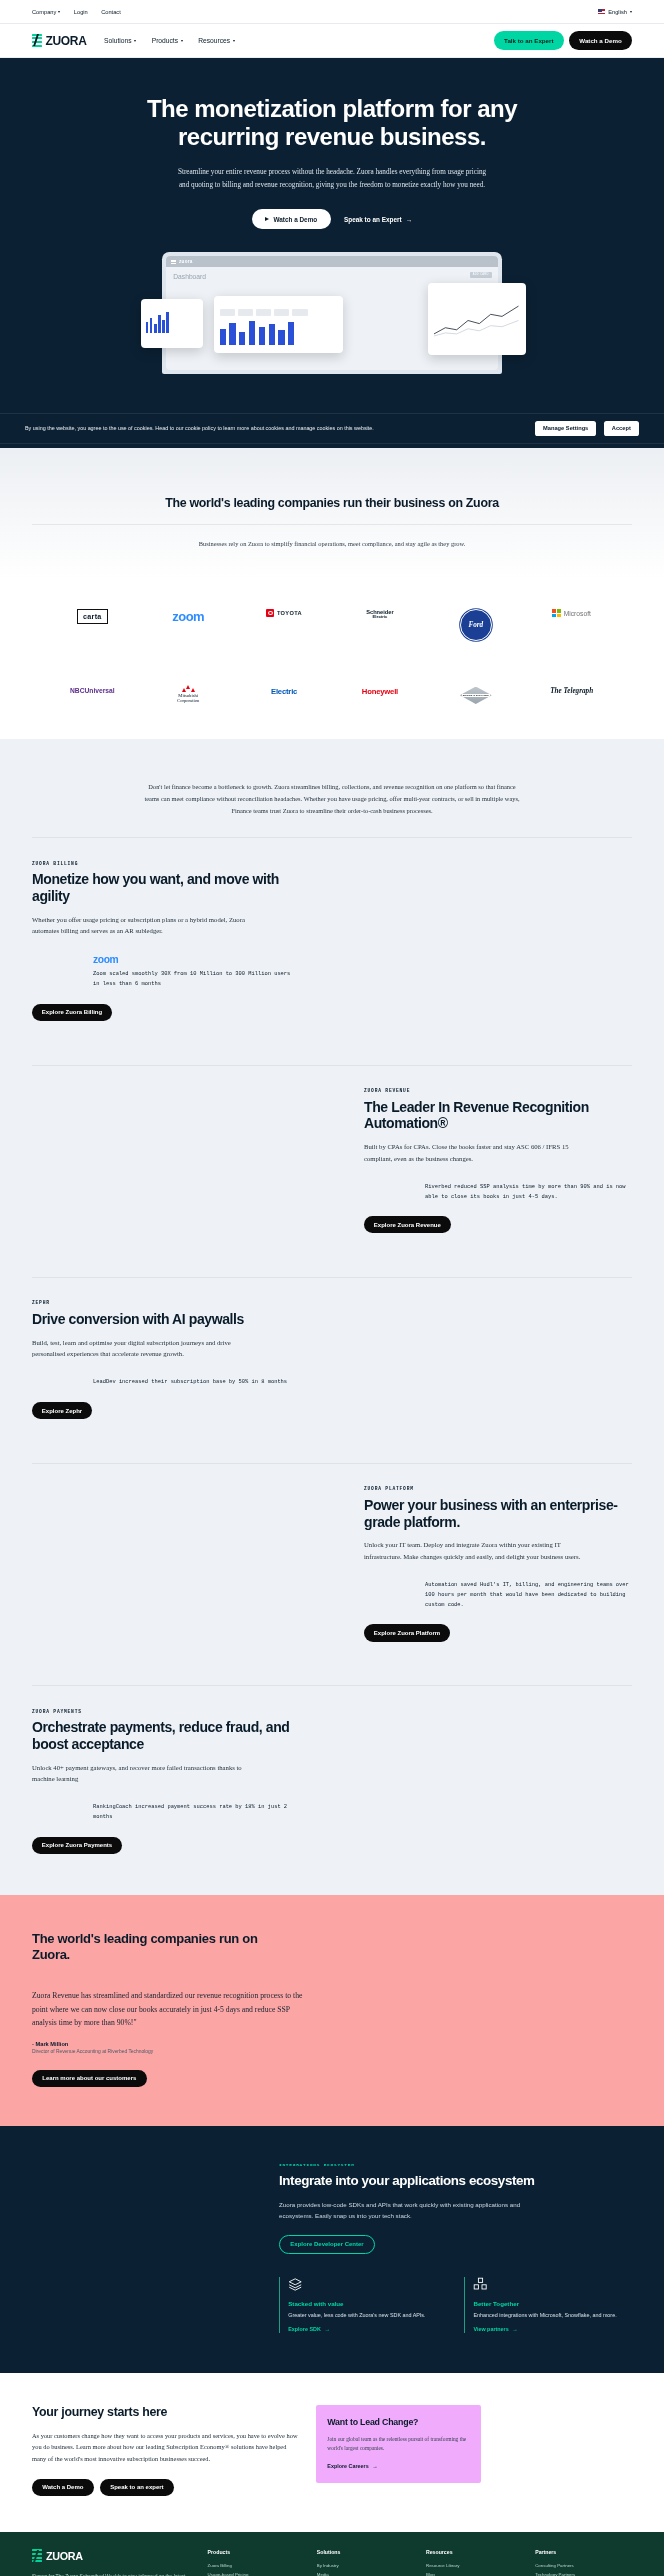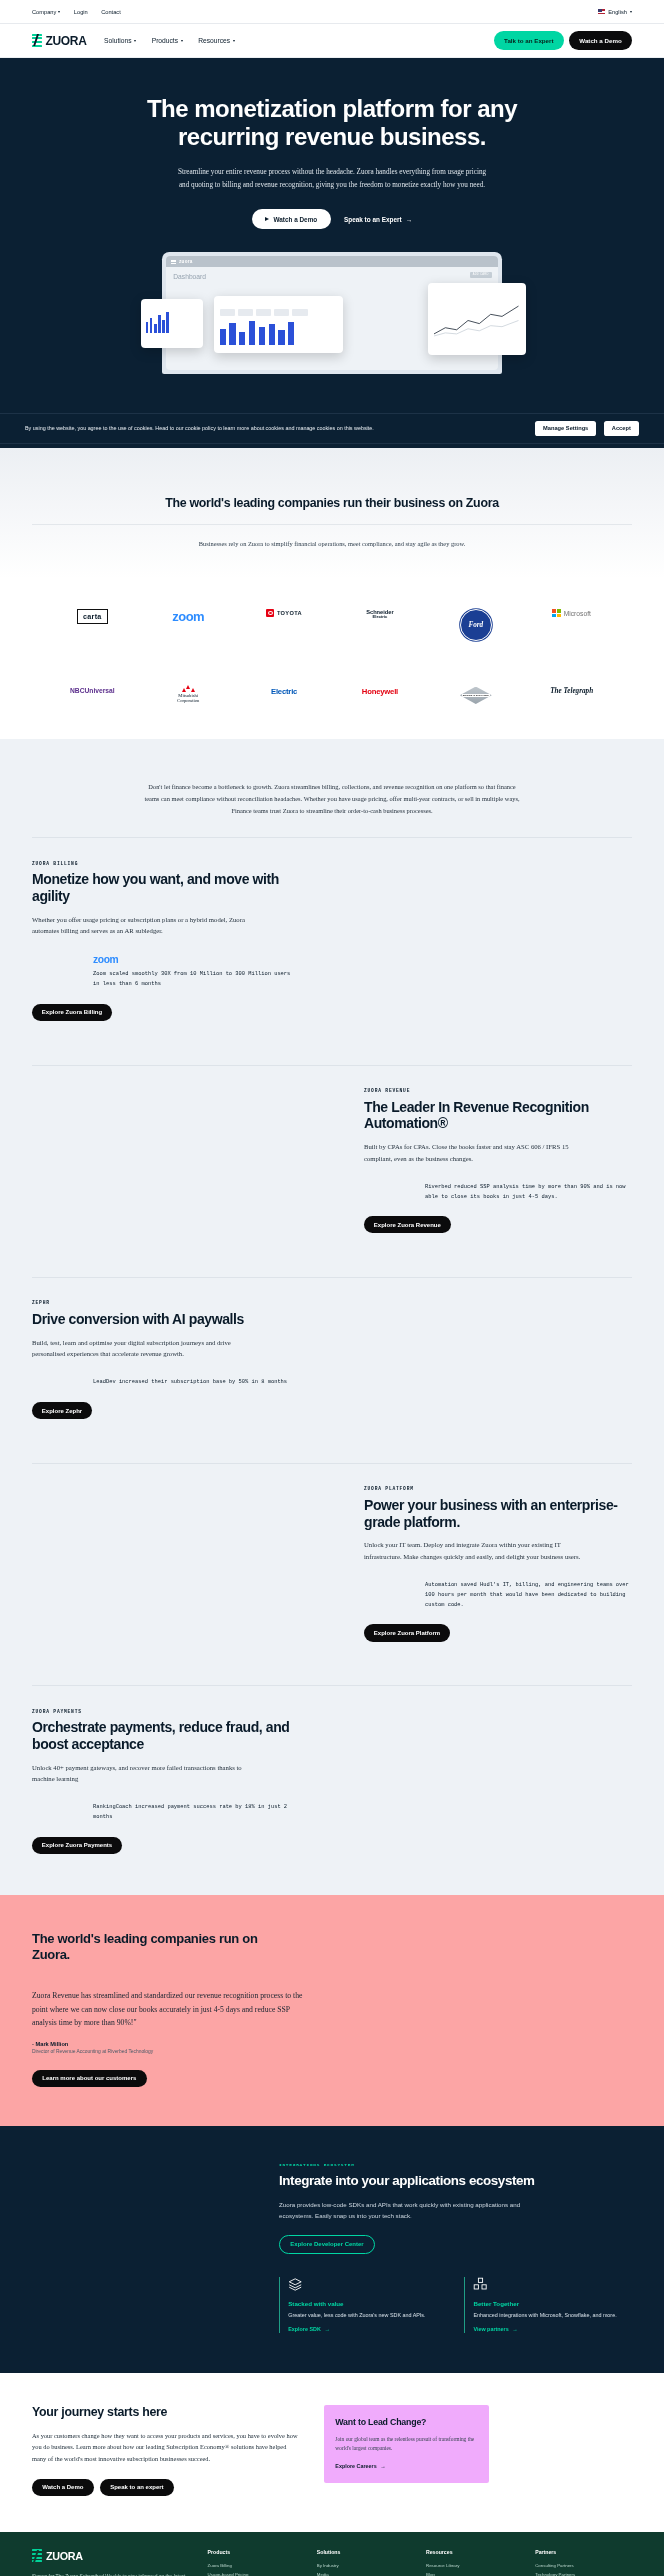--- a/index.html
+++ b/index.html
@@ -176,21 +176,21 @@
   .dev p.d { margin-top:9.3px; font-size:6.2px; line-height:1.8; color:#cfd9e2; max-width: 247px;}
   .dev .btn { margin-top: 13.4px; padding:5.7px 10.3px; font-size:6px;}
   .devcards { display:flex; gap:17.5px; margin-top: 23px; }
   .devcard { border-left:0.5px solid #1f9e86; padding-left:8.2px; flex:1; }
   .devcard .ic { width:14.4px;height:14.4px;margin-bottom:6.2px;}
   .devcard h4 { font-size:6.2px; font-weight:700; color:#00d6a3;}
   .devcard p { font-size:5.4px; line-height:1.75; color:#d7e0e8; margin-top:4.1px;}
   .devcard a { display:inline-flex; align-items:center; gap:3.6px; margin-top:6.2px; font-size:5.4px; color:#00d6a3; font-weight:700; text-decoration:none; cursor:pointer;}
 
   
-  .journey { background:#fff; padding: 32px 32px 36px; display:flex; gap:24px; align-items:flex-start;}
+  .journey { background:#fff; padding: 32px 32px 36px; display:flex; gap:16px; align-items:flex-start;}
   .journey-left { width: 268px; }
   .journey h2 { font-size:12.4px; font-weight:800; letter-spacing:-0.3px;}
   .journey p { margin-top: 10.3px; font-family:"Liberation Serif",serif; font-size:6.4px; line-height:1.8; color:#22303c;}
   .journey .cta { display:flex; gap:6.2px; margin-top:14.4px; }
   .journey .cta .btn { padding:5.7px 10.3px; font-size:6px;}
   .lead-card { width: 165px; background:#f0abfc; border-radius:2.1px; padding: 11.3px 11.3px 13.4px; }
   .lead-card h3 { font-size:8.8px; font-weight:800; line-height:1.25; letter-spacing:-0.2px;}
   .lead-card p { margin-top:7.2px; font-size:5.4px; line-height:1.75; color:#35434f;}
   .lead-card a { display:inline-flex; align-items:center; gap:3.6px; margin-top:9.3px; font-size:5.4px; font-weight:700; color:#0a1b2a; text-decoration:none; cursor:pointer;}
 

